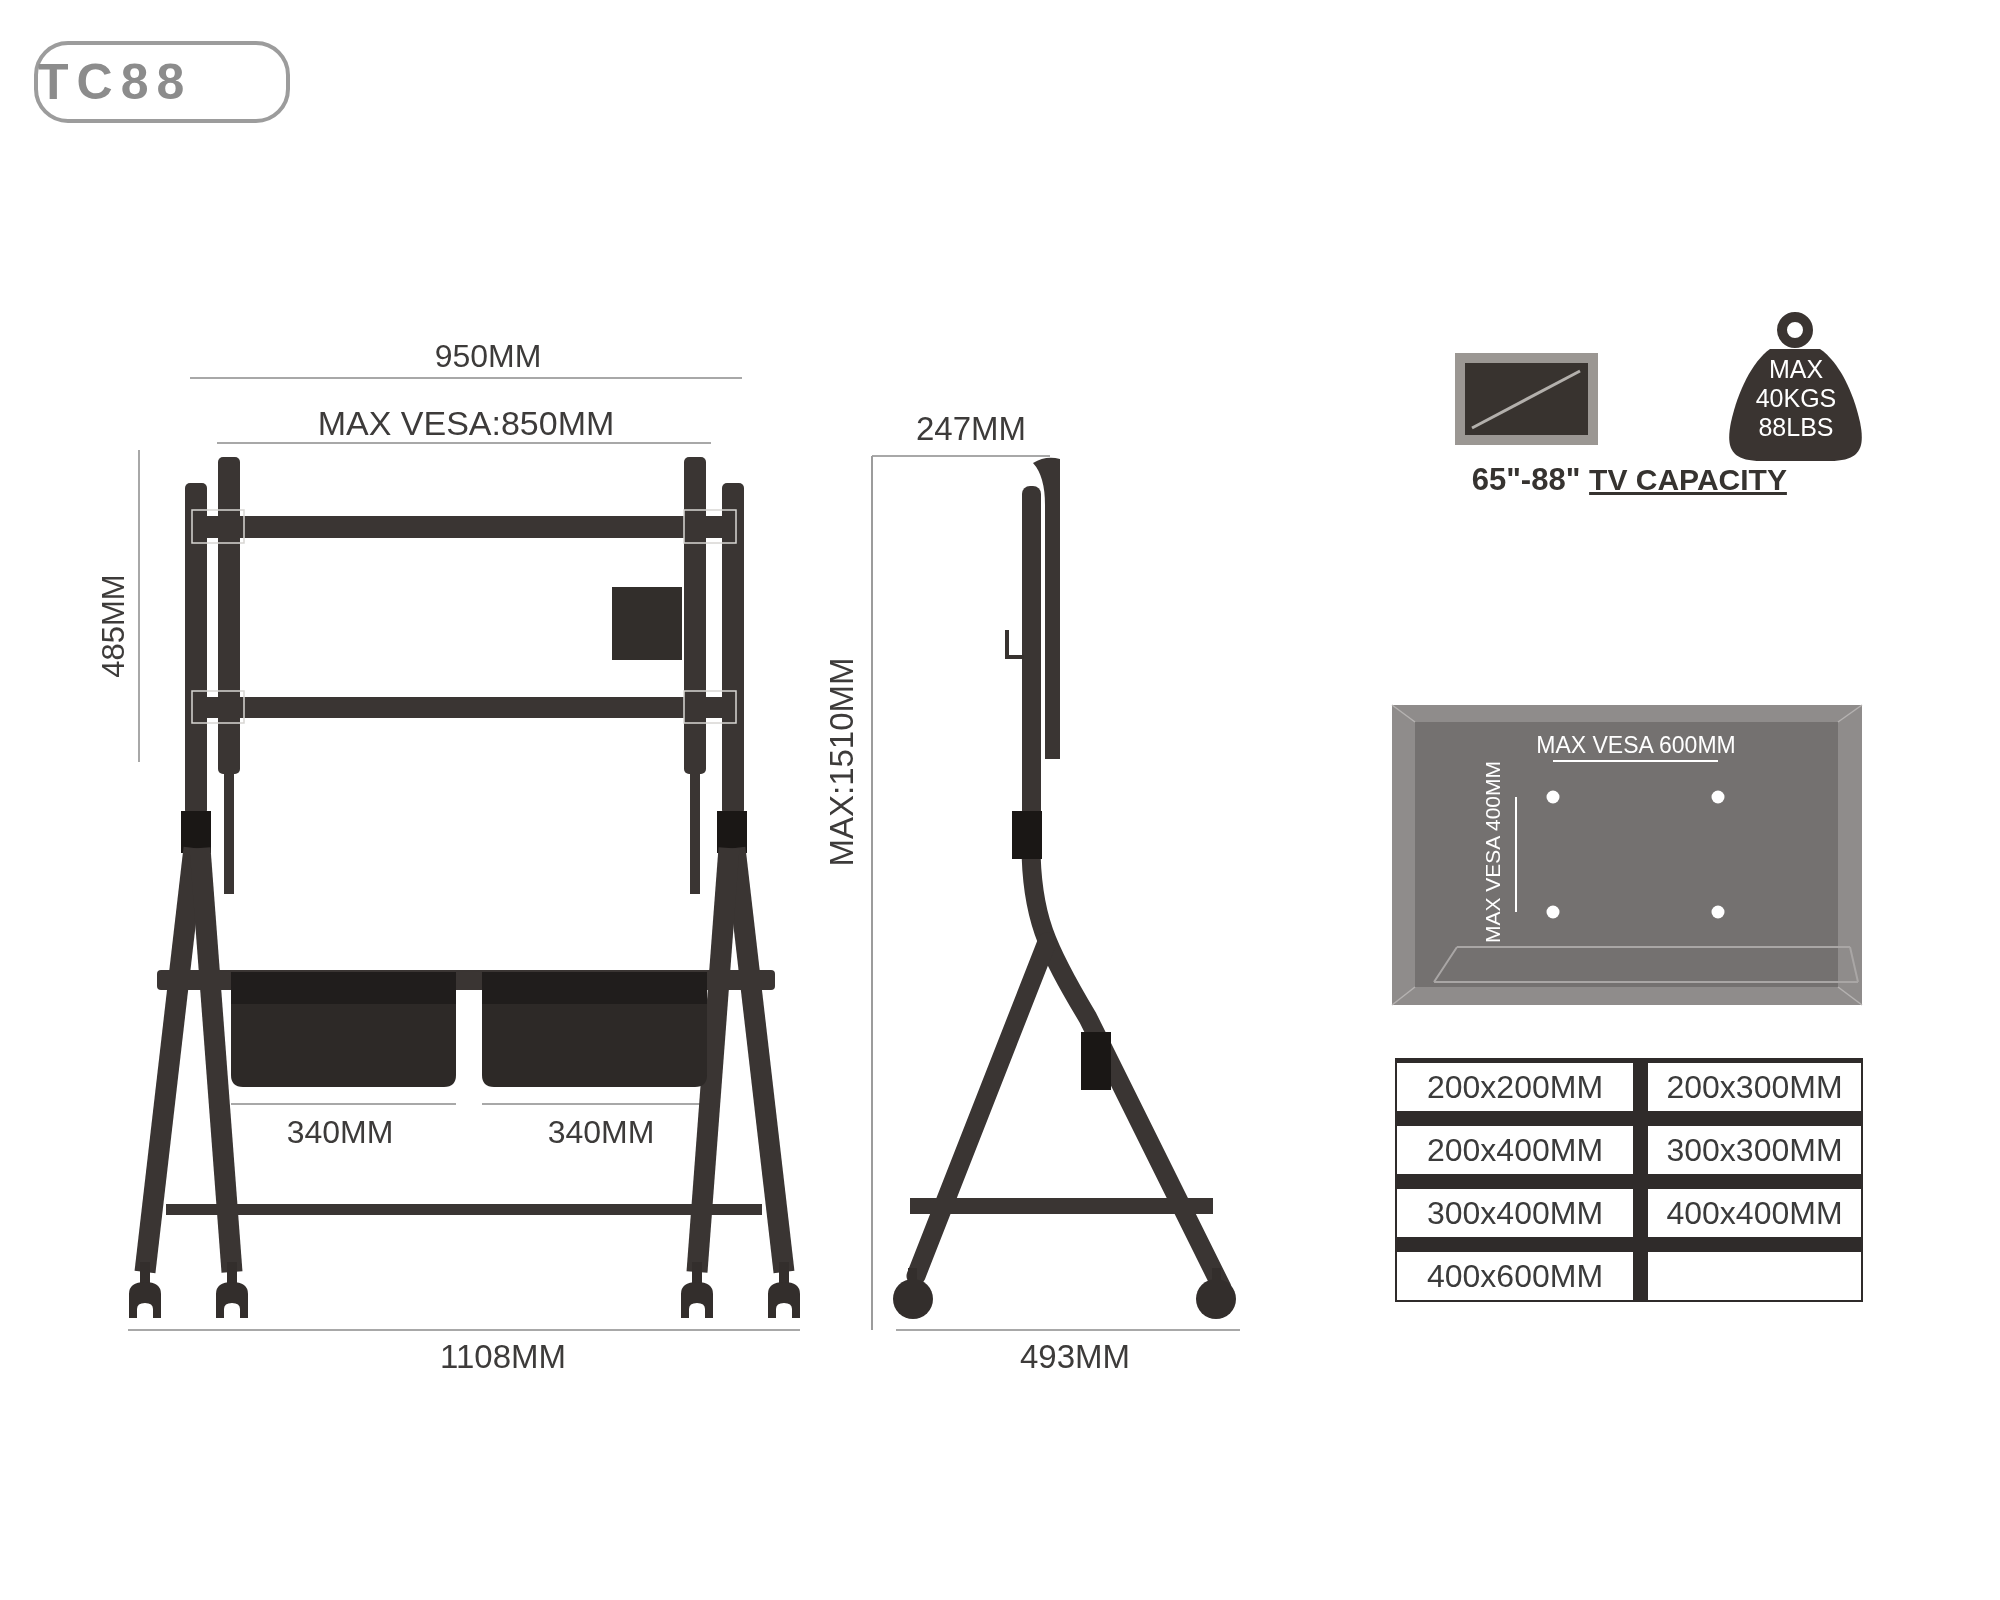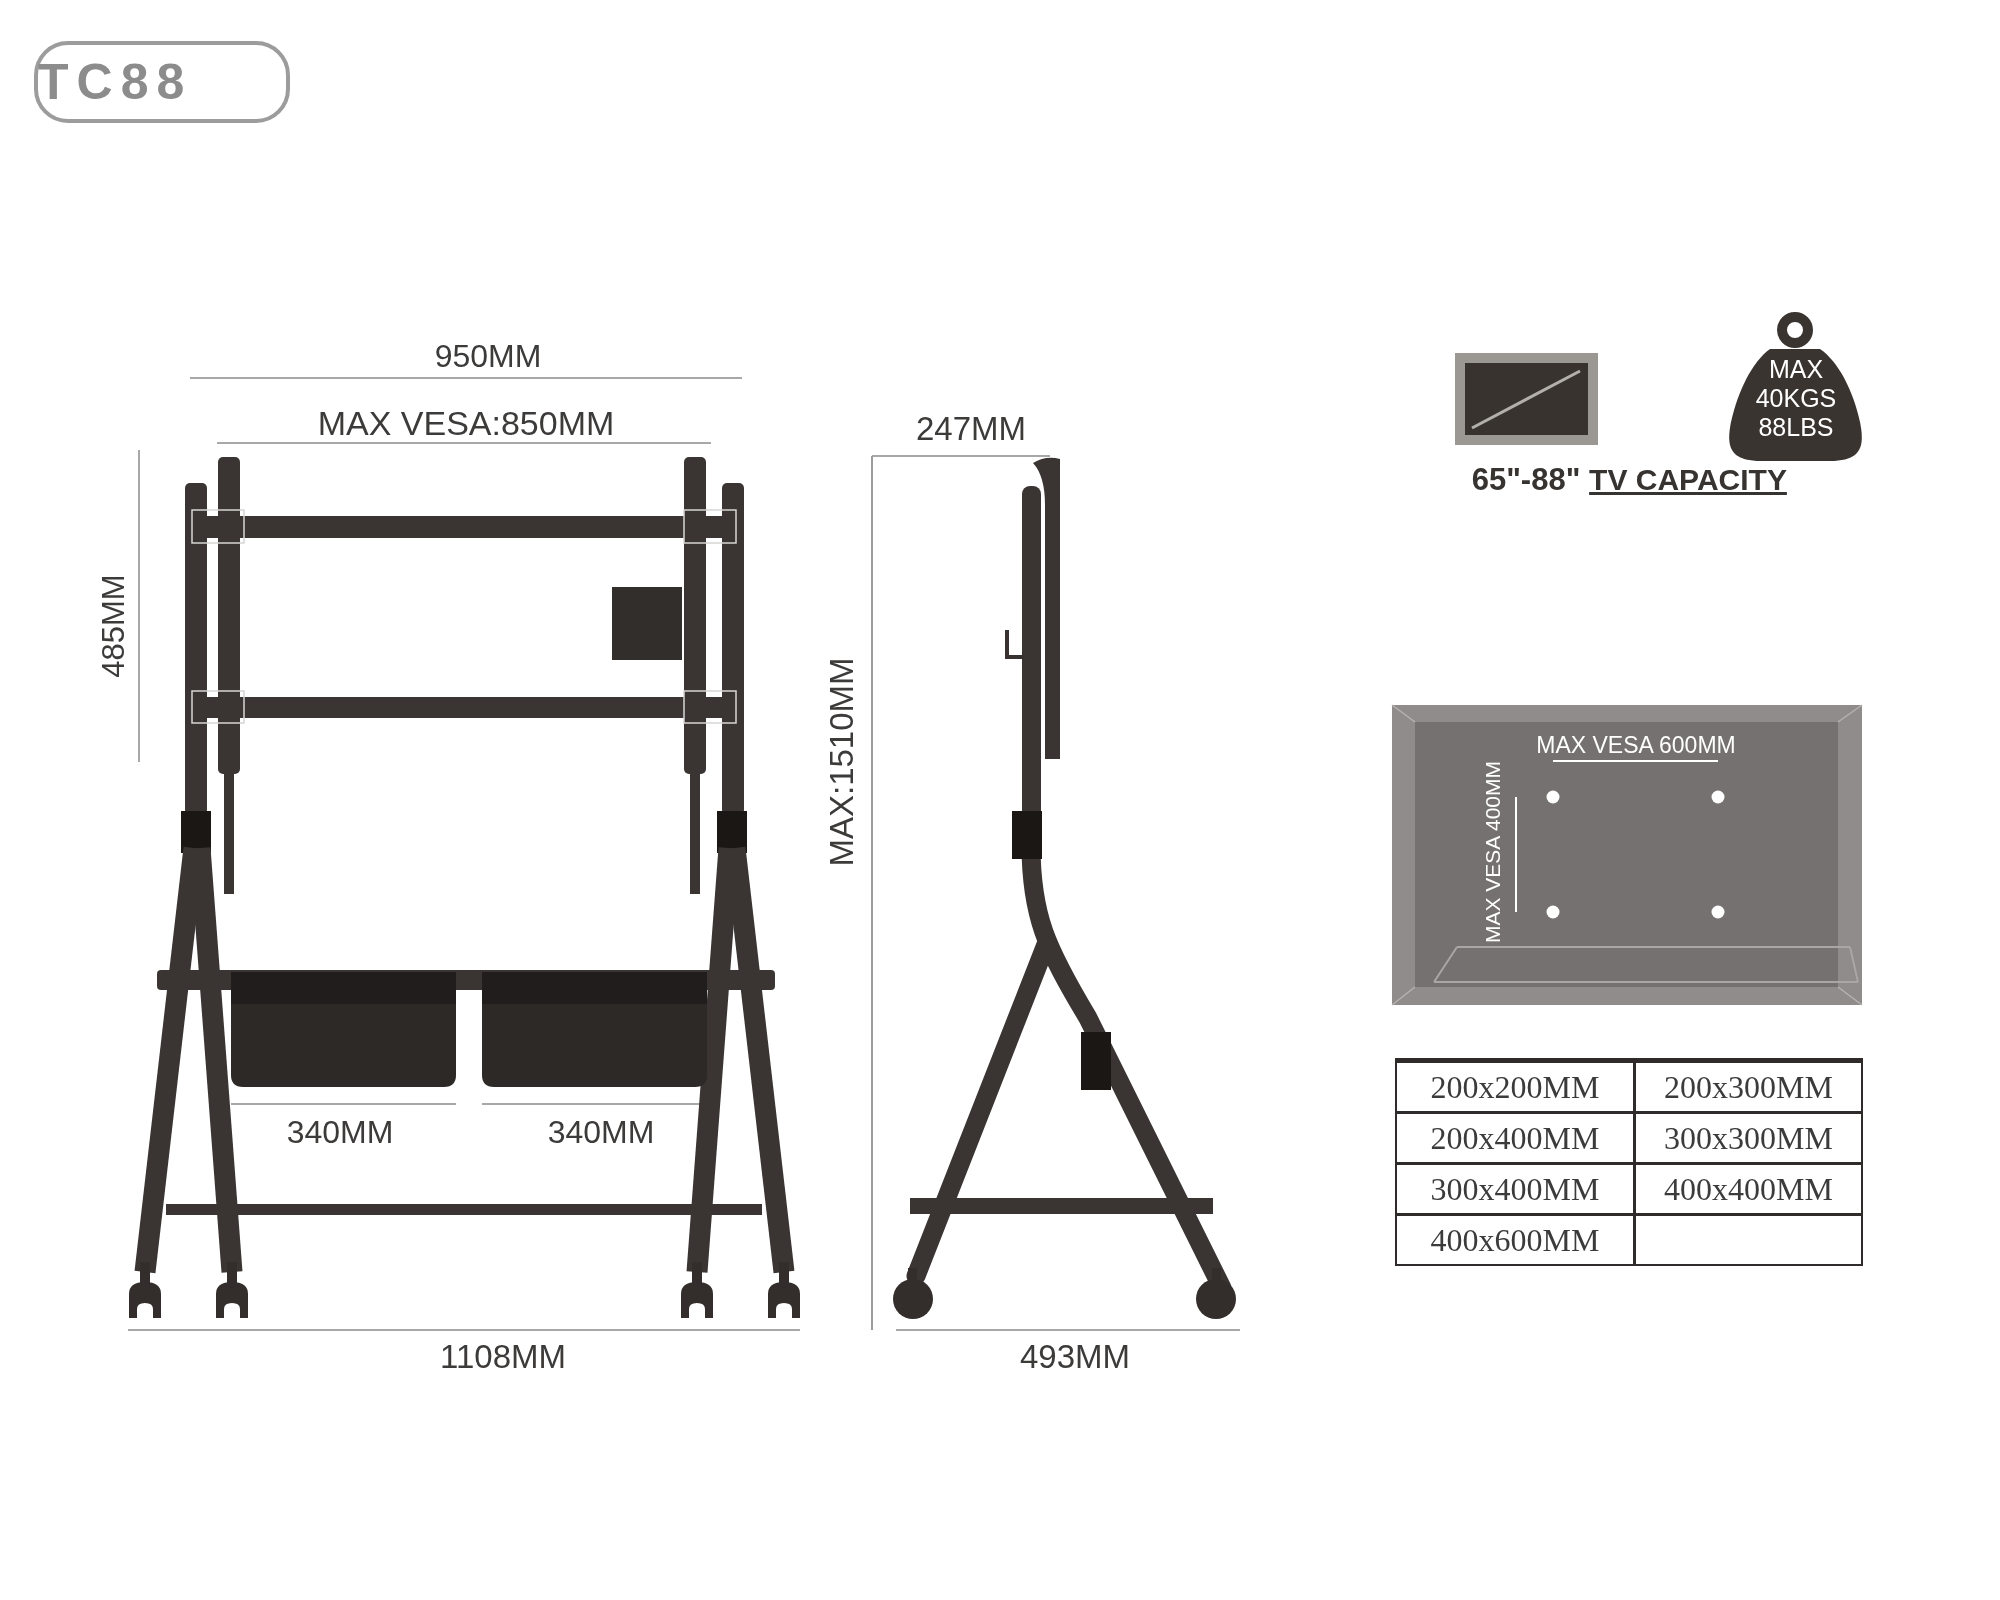--- a/index.html
+++ b/index.html
@@ -14,21 +14,21 @@
   .badge{position:absolute;left:34px;top:41px;width:256px;height:82px;border:4px solid #9c9c9c;
          border-radius:34px;display:flex;align-items:center;box-sizing:border-box;}
   .badge span{font-size:50px;font-weight:bold;letter-spacing:8px;color:#8c8c8c;}
   .cap-text{position:absolute;left:1796px;top:398px;transform:translate(-50%,-50%);
             text-align:center;color:#ffffff;font-size:25px;line-height:29px;}
   .cap-text span{display:block;}
   .vesa-table{position:absolute;left:1395px;top:1058px;width:468px;box-sizing:border-box;
               border:2px solid #2f2b2a;}
   .vesa-header{height:69px;background:#3c3836;color:#ffffff;font-weight:bold;font-size:37px;
                display:flex;align-items:center;justify-content:center;letter-spacing:0.5px;}
-  .vesa-body{display:grid;grid-template-columns:236px 1fr;gap:3px;background:#2f2b2a;border-top:3px solid #2f2b2a;font-family:Liberation Serif, serif;}
+  .vesa-body{display:grid;grid-template-columns:236px 1fr;gap:15px;background:#2f2b2a;border-top:3px solid #2f2b2a;}
   .vesa-cell{background:#ffffff;height:48px;display:flex;align-items:center;justify-content:center;
              font-size:32px;color:#3b3b3b;}
 </style>
 </head>
 <body>
 
 <div class="canvas">
 
   <svg class="art" width="2000" height="1600" viewBox="0 0 2000 1600">
 

